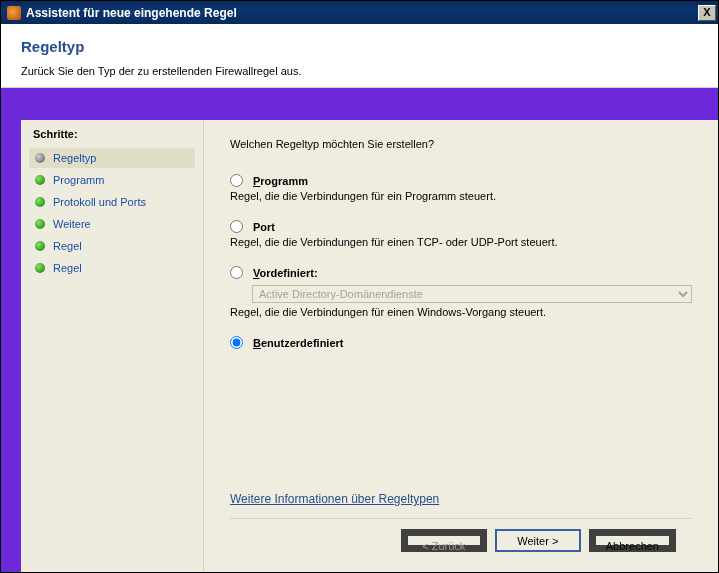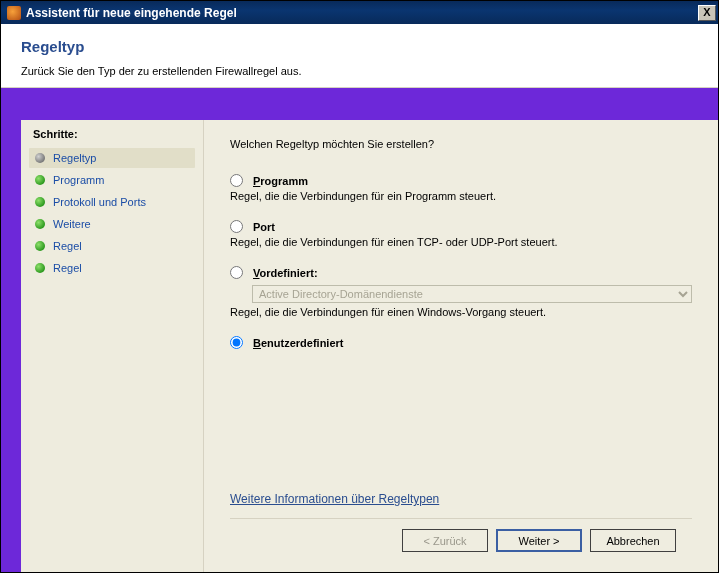--- a/index.html
+++ b/index.html
@@ -177,21 +177,21 @@
     display: flex;
     justify-content: flex-end;
     gap: 8px;
   }
   .btn {
     min-width: 86px;
     height: 23px;
     font-size: 11px;
     font-family: inherit;
     background: #efede0;
-    border: 1px solid #404040;
+    border: 7px solid #404040;
     cursor: pointer;
     padding: 4px 10px;
   }
   .btn:disabled {
     color: #9a988c;
     cursor: default;
   }
   .btn.default {
     border: 2px solid #3b5fa3;
     padding: 0 9px;

